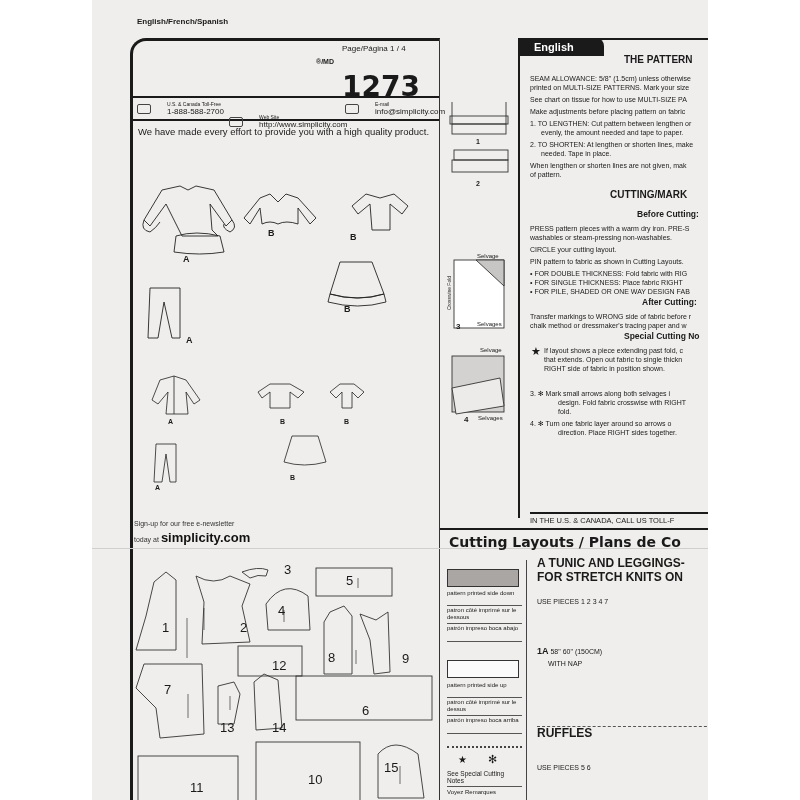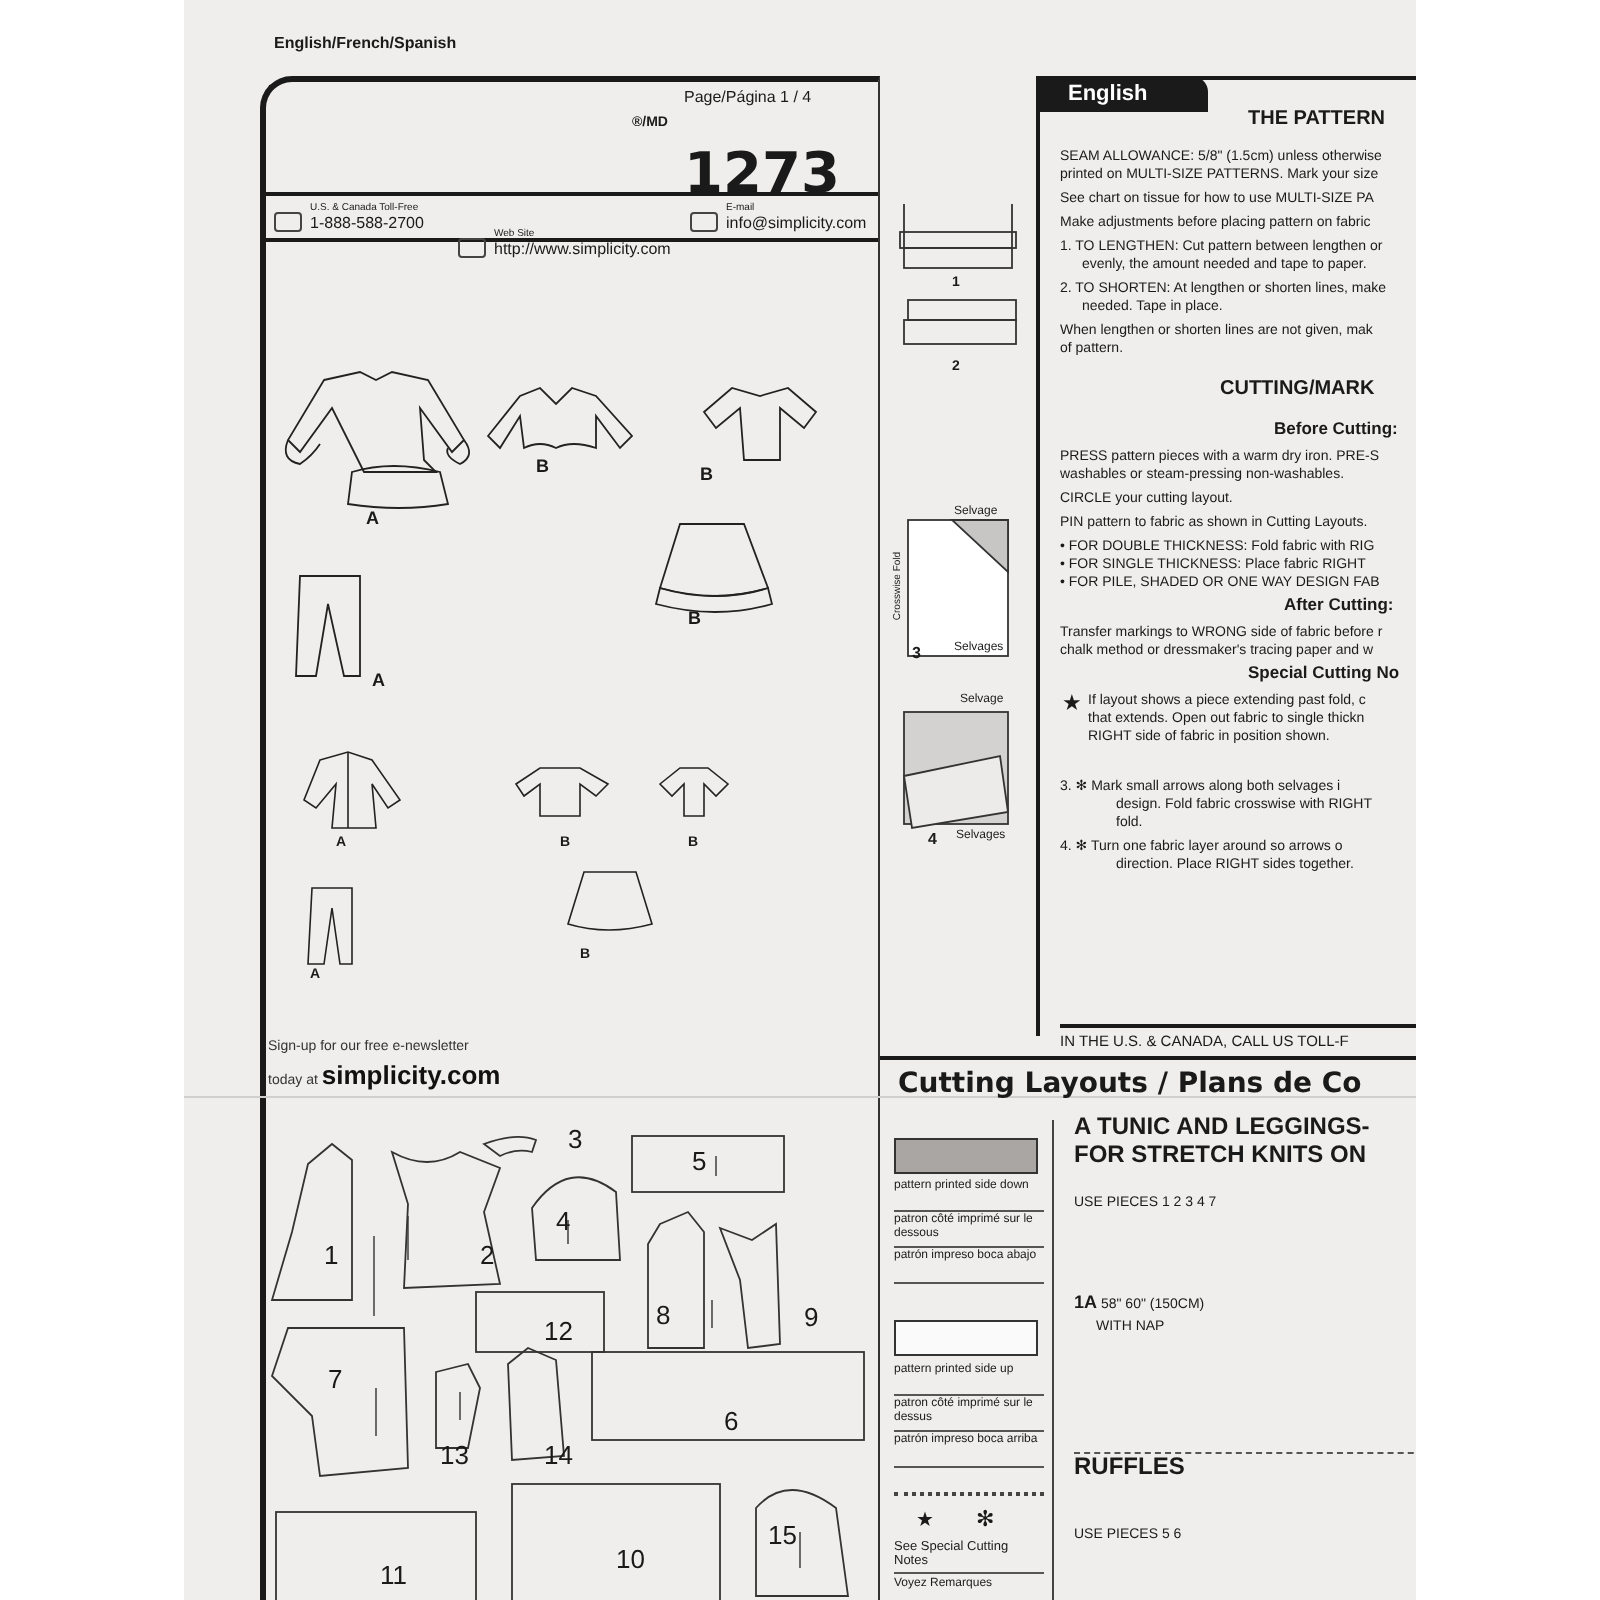--- a/index.html
+++ b/index.html
@@ -8,21 +8,21 @@
   .sheet { position: absolute; left: 92px; top: 0; width: 616px; height: 800px; background: #efeeec; overflow: hidden; }
   .abs { position: absolute; }
   .lang-line { left: 45px; top: 17px; font-size: 8px; font-weight: bold; }
   
   .frame-left { left: 38px; top: 38px; width: 310px; height: 800px; border-left: 3px solid #1a1a1a; border-top: 3px solid #1a1a1a; border-right: 1px solid #333; border-top-left-radius: 16px; }
   .logo { left: 44px; top: 44px; font-size: 38px; font-weight: bold; letter-spacing: -1px; font-family: "DejaVu Sans", sans-serif; }
   .reg { left: 224px; top: 58px; font-size: 7px; font-weight: bold; }
   .page-num { left: 250px; top: 44px; font-size: 8px; }
   .pattern-num { left: 250px; top: 70px; font-size: 28px; font-weight: bold; font-family: "DejaVu Sans", sans-serif; }
   .contact-bar { left: 41px; top: 96px; width: 306px; height: 25px; border-top: 2px solid #1a1a1a; border-bottom: 2px solid #1a1a1a; }
-  .contact { position: absolute; top: 3px; display: flex; gap: 4px; align-items: flex-end; }
+  .contact { position: absolute; top: 3px; display: flex; gap: 16px; align-items: center; }
   .contact .ic { width: 14px; height: 10px; border: 1px solid #444; border-radius: 2px; }
   .contact .lbl { font-size: 5px; line-height: 6px; }
   .contact .val { font-size: 9px; line-height: 9px; font-weight: bold; }
   .thanks { left: 46px; top: 126px; width: 296px; font-size: 9.5px; line-height: 12px; }
   .drawing { position: absolute; }
   .letter { position: absolute; font-size: 9px; font-weight: bold; }
   .letter.sm { font-size: 7px; }
   .newsletter { left: 42px; top: 520px; font-size: 7px; color: #333; }
   .newsletter2 { left: 42px; top: 530px; font-size: 7px; color: #333; }
   .newsletter2 b { font-size: 13px; color: #111; }
@@ -77,20 +77,21 @@
     <div class="contact" style="left:212px;">
       <span class="ic"></span>
       <span>
         <div class="lbl">E-mail</div>
         <div class="val" style="font-weight:normal;font-size:8px;">info@simplicity.com</div>
       </span>
     </div>
   </div>
 
   <div class="abs thanks">
+    <div>We have made every effort to provide you with a high quality product.</div>
   </div>
 
   <svg class="drawing" style="left:48px;top:178px;" width="290" height="170" viewBox="0 0 290 170" fill="none" stroke="#222" stroke-width="0.9">
     <path d="M22 12 L40 8 L48 12 L56 8 L74 12 L92 42 L86 48 L70 26 L72 52 L78 58 L42 58 L26 26 L10 48 L4 42 Z"></path>
     <path d="M36 58 Q56 52 80 58 L84 74 Q60 78 34 74 Z"></path>
     <path d="M4 42 Q0 52 10 54 Q16 50 20 44"></path>
       <path d="M92 42 Q98 50 90 54 Q82 50 84 46"></path>
     <path d="M104 40 L120 20 L130 16 L138 24 L146 16 L158 20 L176 40 L170 46 L158 30 L158 46 Q146 42 138 46 Q130 42 122 46 L120 30 L110 46 Z"></path>
     <path d="M212 28 L226 16 L240 20 L254 16 L268 28 L262 36 L250 26 L250 52 L232 52 L230 26 L218 36 Z"></path>
     <path d="M10 110 L40 110 L40 160 L32 160 L24 124 L18 160 L8 160 Z"></path>

